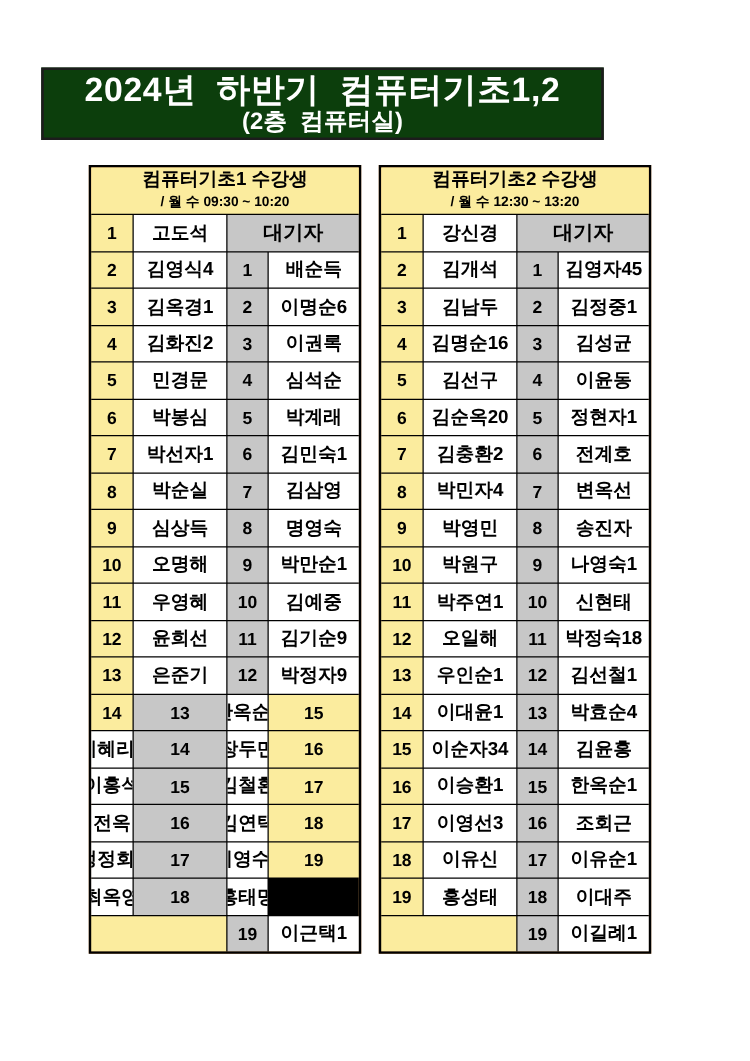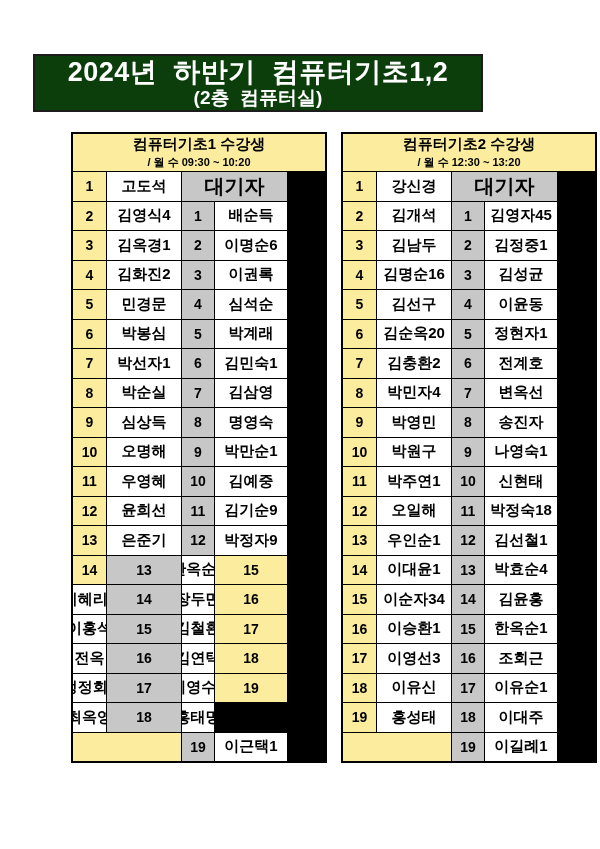--- a/index.html
+++ b/index.html
@@ -39,21 +39,21 @@
     white-space: pre;
   }
   
   .tables-wrap {
     position: absolute;
     left: 71px; top: 132px;
     display: flex;
     gap: 14px;
   }
   .roster-table {
-    width: 256px;
+    width: 218px;
     border: 2px solid #000000;
     background: #fdba74;
   }
   .t-header {
     background: #fbec9e;
     border-bottom: 1px solid #000000;
     height: 38px;
     display: flex;
     flex-direction: column;
     align-items: center;
@@ -73,21 +73,21 @@
     display: flex;
     align-items: center;
     justify-content: center;
     font-size: 15px;
     overflow: hidden;
     white-space: nowrap;
   }
   .cell.num   { background: #fbec9e; font-size: 14px; }
   .cell.name  { background: #ffffff; }
   .cell.wnum  { background: #c7c7c7; font-size: 14px; }
-  .cell.whead { background: #c7c7c7; font-size: 20px; }
+  .cell.whead { background: #c7c7c7; font-size: 16px; }
   .cell.empty { background: #fbec9e; }
 </style>
 </head>
 <body>
 
 <div id="page">
 
   <div class="banner">
     <div class="banner-title">2024년  하반기  컴퓨터기초1,2</div>
     <div class="banner-sub">(2층  컴퓨터실)</div>

